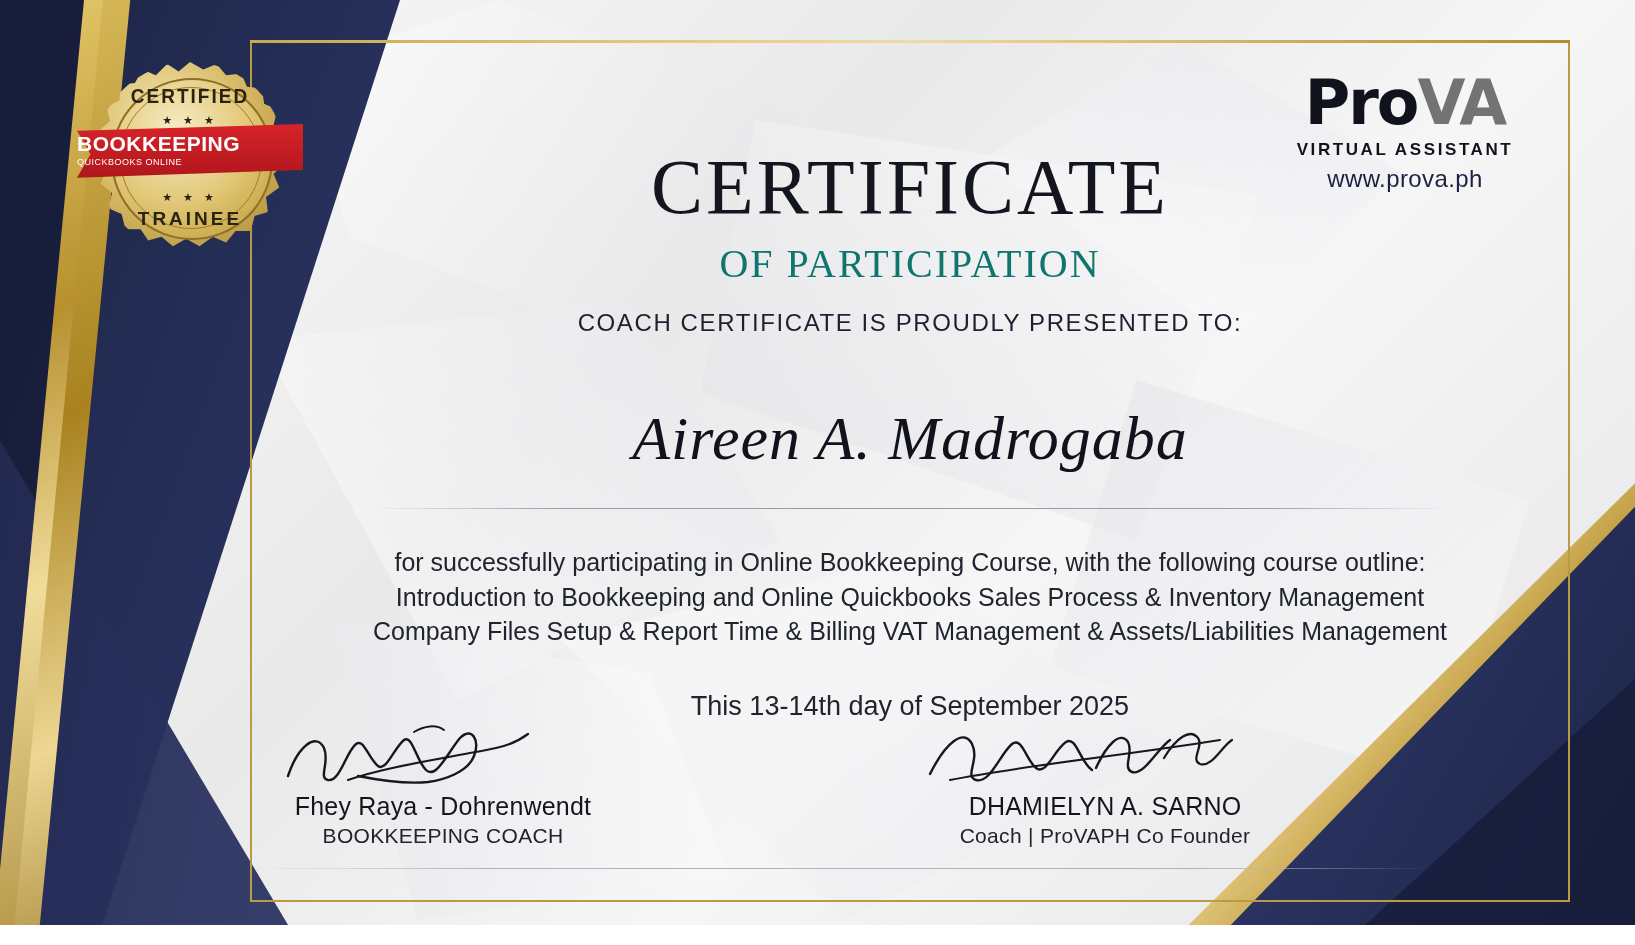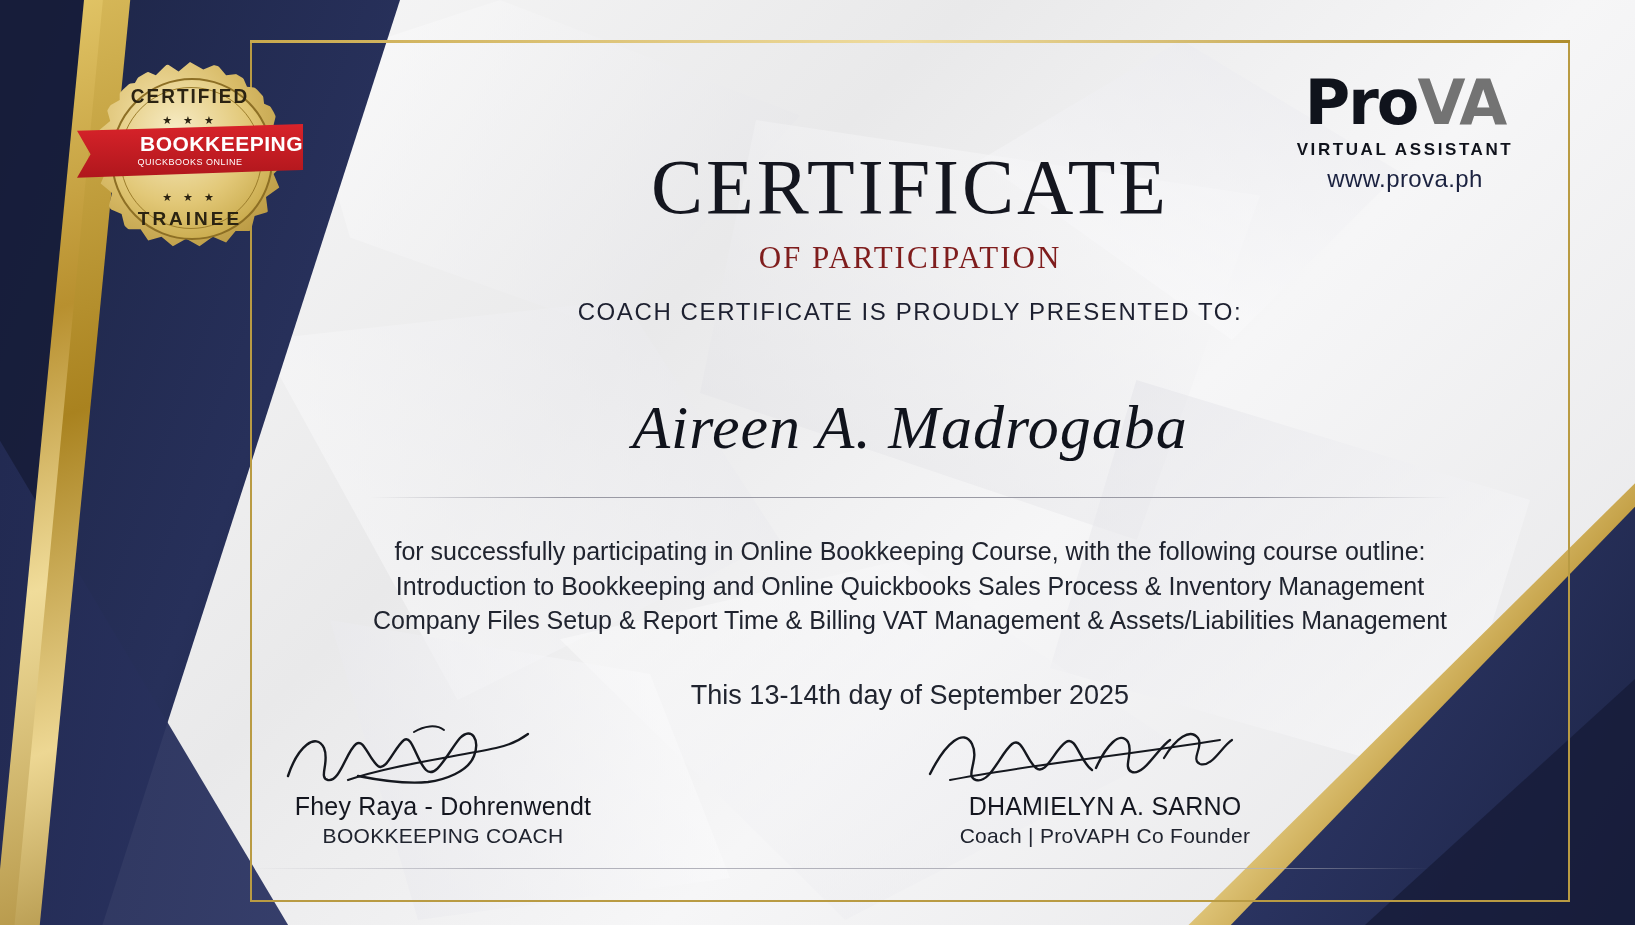--- a/index.html
+++ b/index.html
@@ -207,31 +207,31 @@
     left: -18px; top: 62px;
     width: 226px; height: 56px;
     background: linear-gradient(180deg, #d8232a 0%, #ae161c 100%);
     clip-path: polygon(0% 12%, 100% 0%, 100% 82%, 0% 96%, 6% 54%);
     box-shadow: 0 2px 4px rgba(0,0,0,.25);
   }
   .seal-ribbon-label {
     position: absolute;
     left: -18px; top: 70px;
     width: 226px;
-    text-align: right;
+    text-align: left;
     color: #ffffff;
     font-size: 21px;
     font-weight: bold;
     letter-spacing: 0.5px;
   }
   .seal-ribbon-sub {
     position: absolute;
     left: -18px; top: 95px;
     width: 226px;
-    text-align: center;
+    text-align: left;
     color: #ffffff;
     font-size: 9px;
     letter-spacing: 0.5px;
   }
 
   
   .logo {
     position: absolute;
     right: 105px; top: 72px;
     width: 250px;
@@ -271,23 +271,23 @@
     margin-top: 148px;
     font-family: "Liberation Serif", serif;
     font-size: 78px;
     letter-spacing: 3px;
     color: #14161f;
     line-height: 1;
   }
   .subtitle {
     margin-top: 14px;
     font-family: "Liberation Serif", serif;
-    font-size: 31px;
+    font-size: 40px;
     letter-spacing: 2px;
-    color: #7f1d1d;
+    color: #0f766e;
   }
   .presented-to {
     margin-top: 22px;
     font-size: 24px;
     letter-spacing: 1.6px;
     color: #1d2030;
   }
   .recipient {
     margin-top: 66px;
     font-family: "Liberation Serif", serif;

